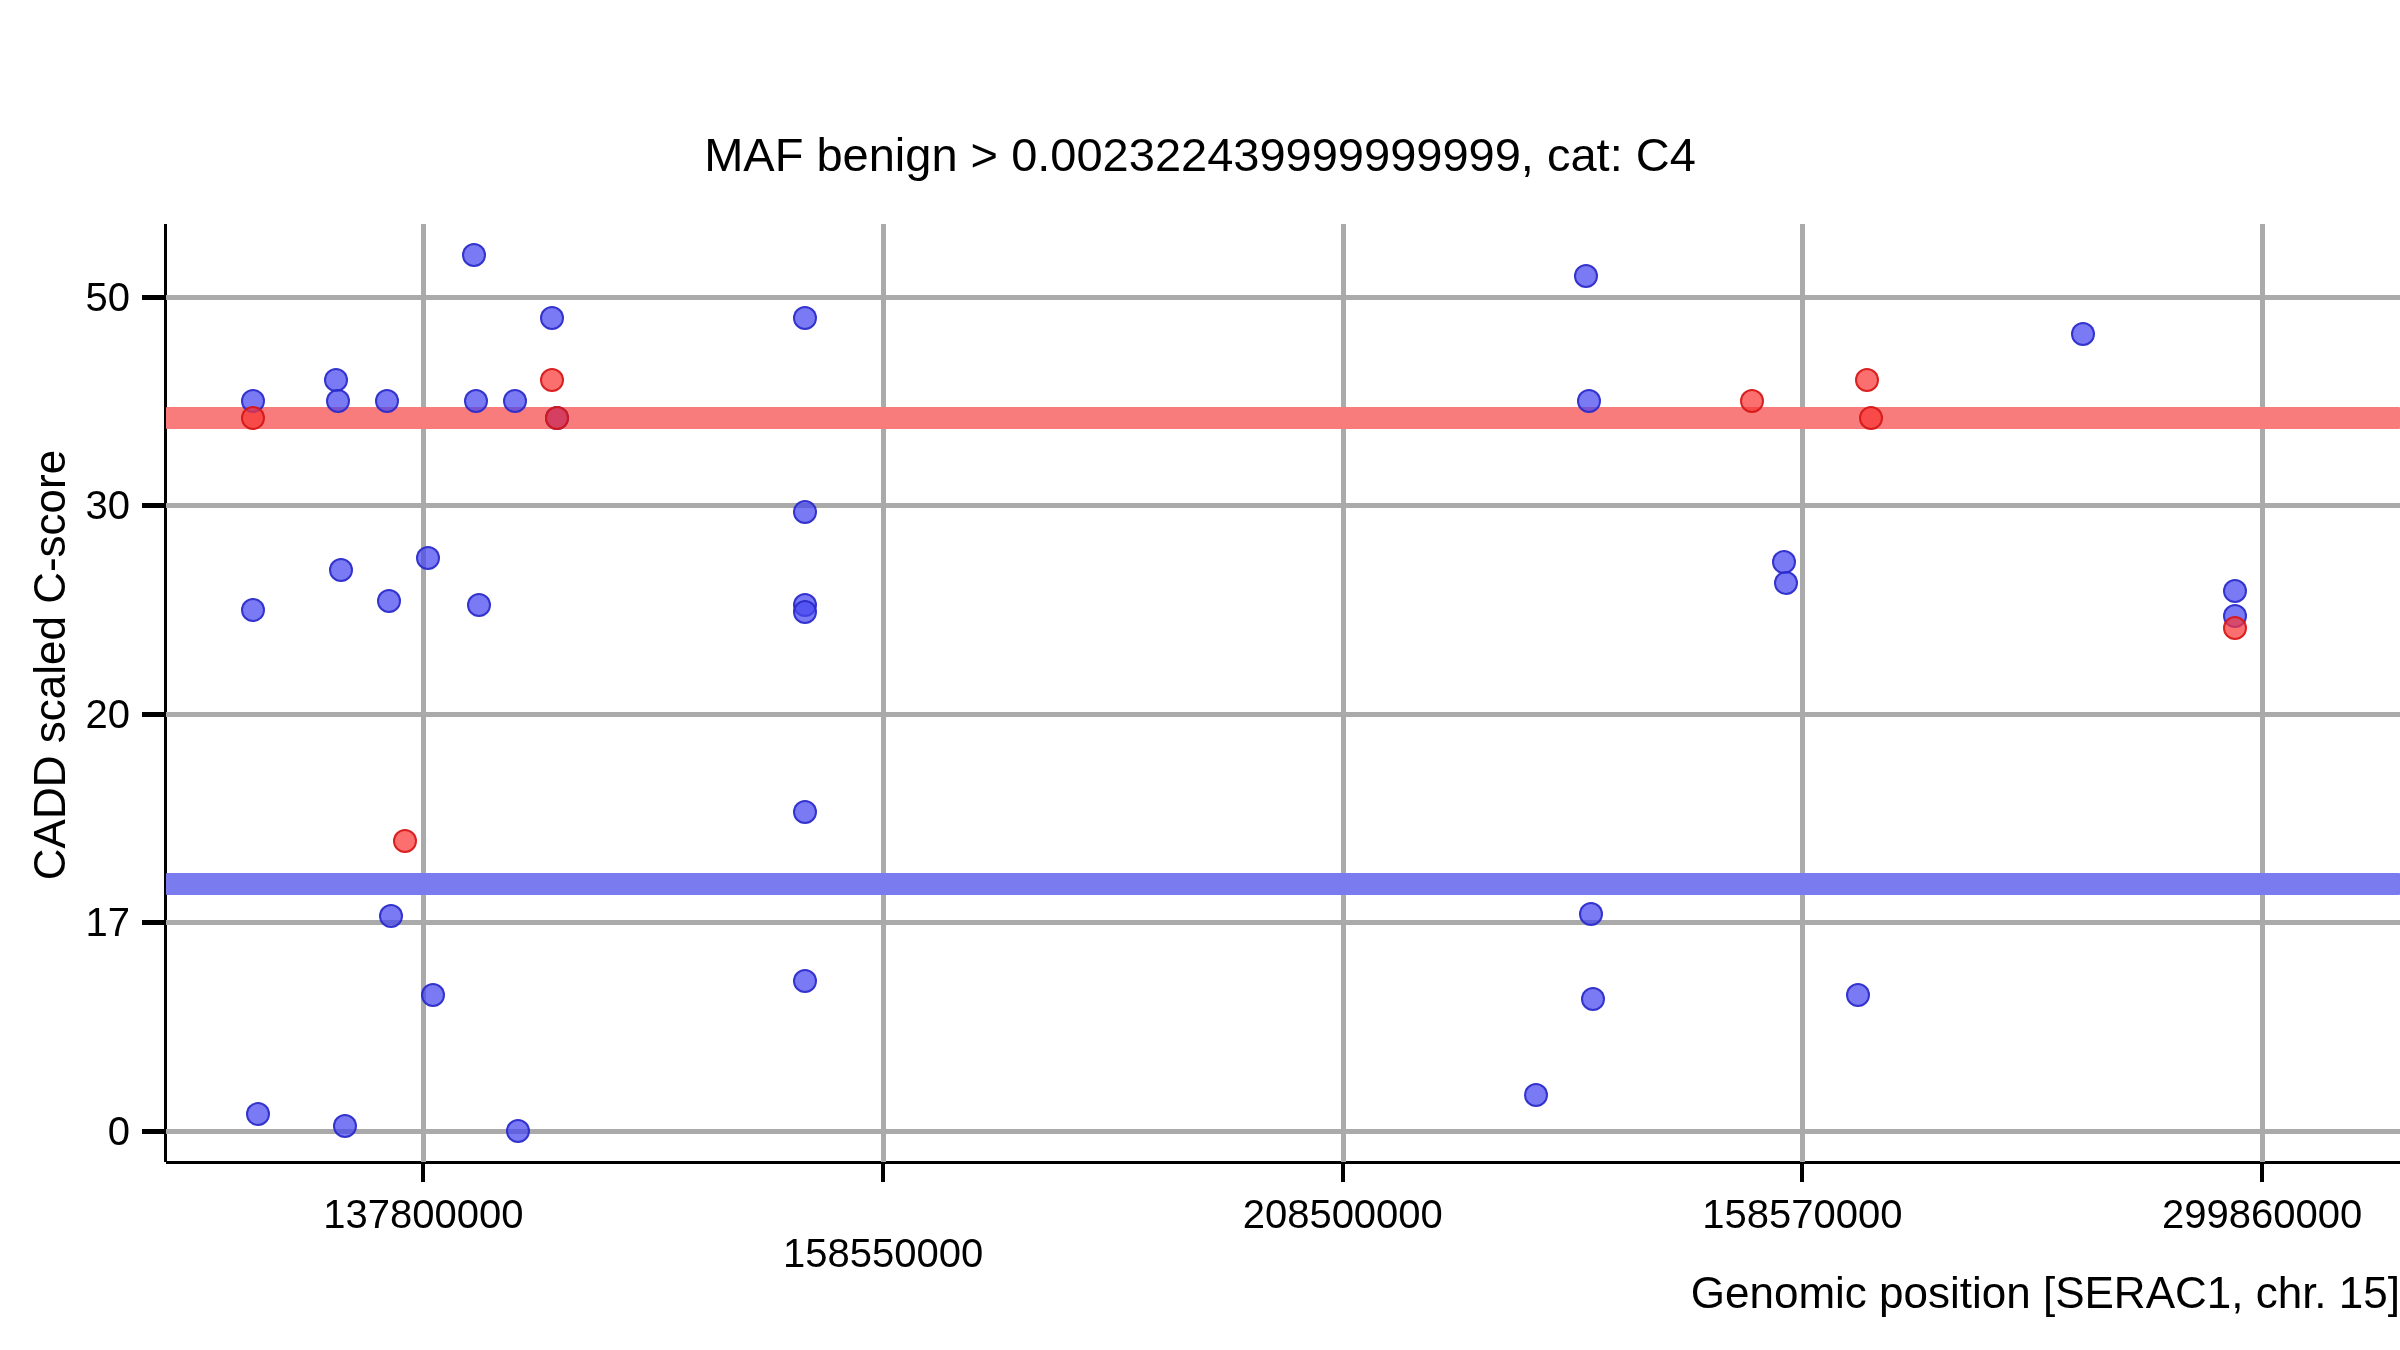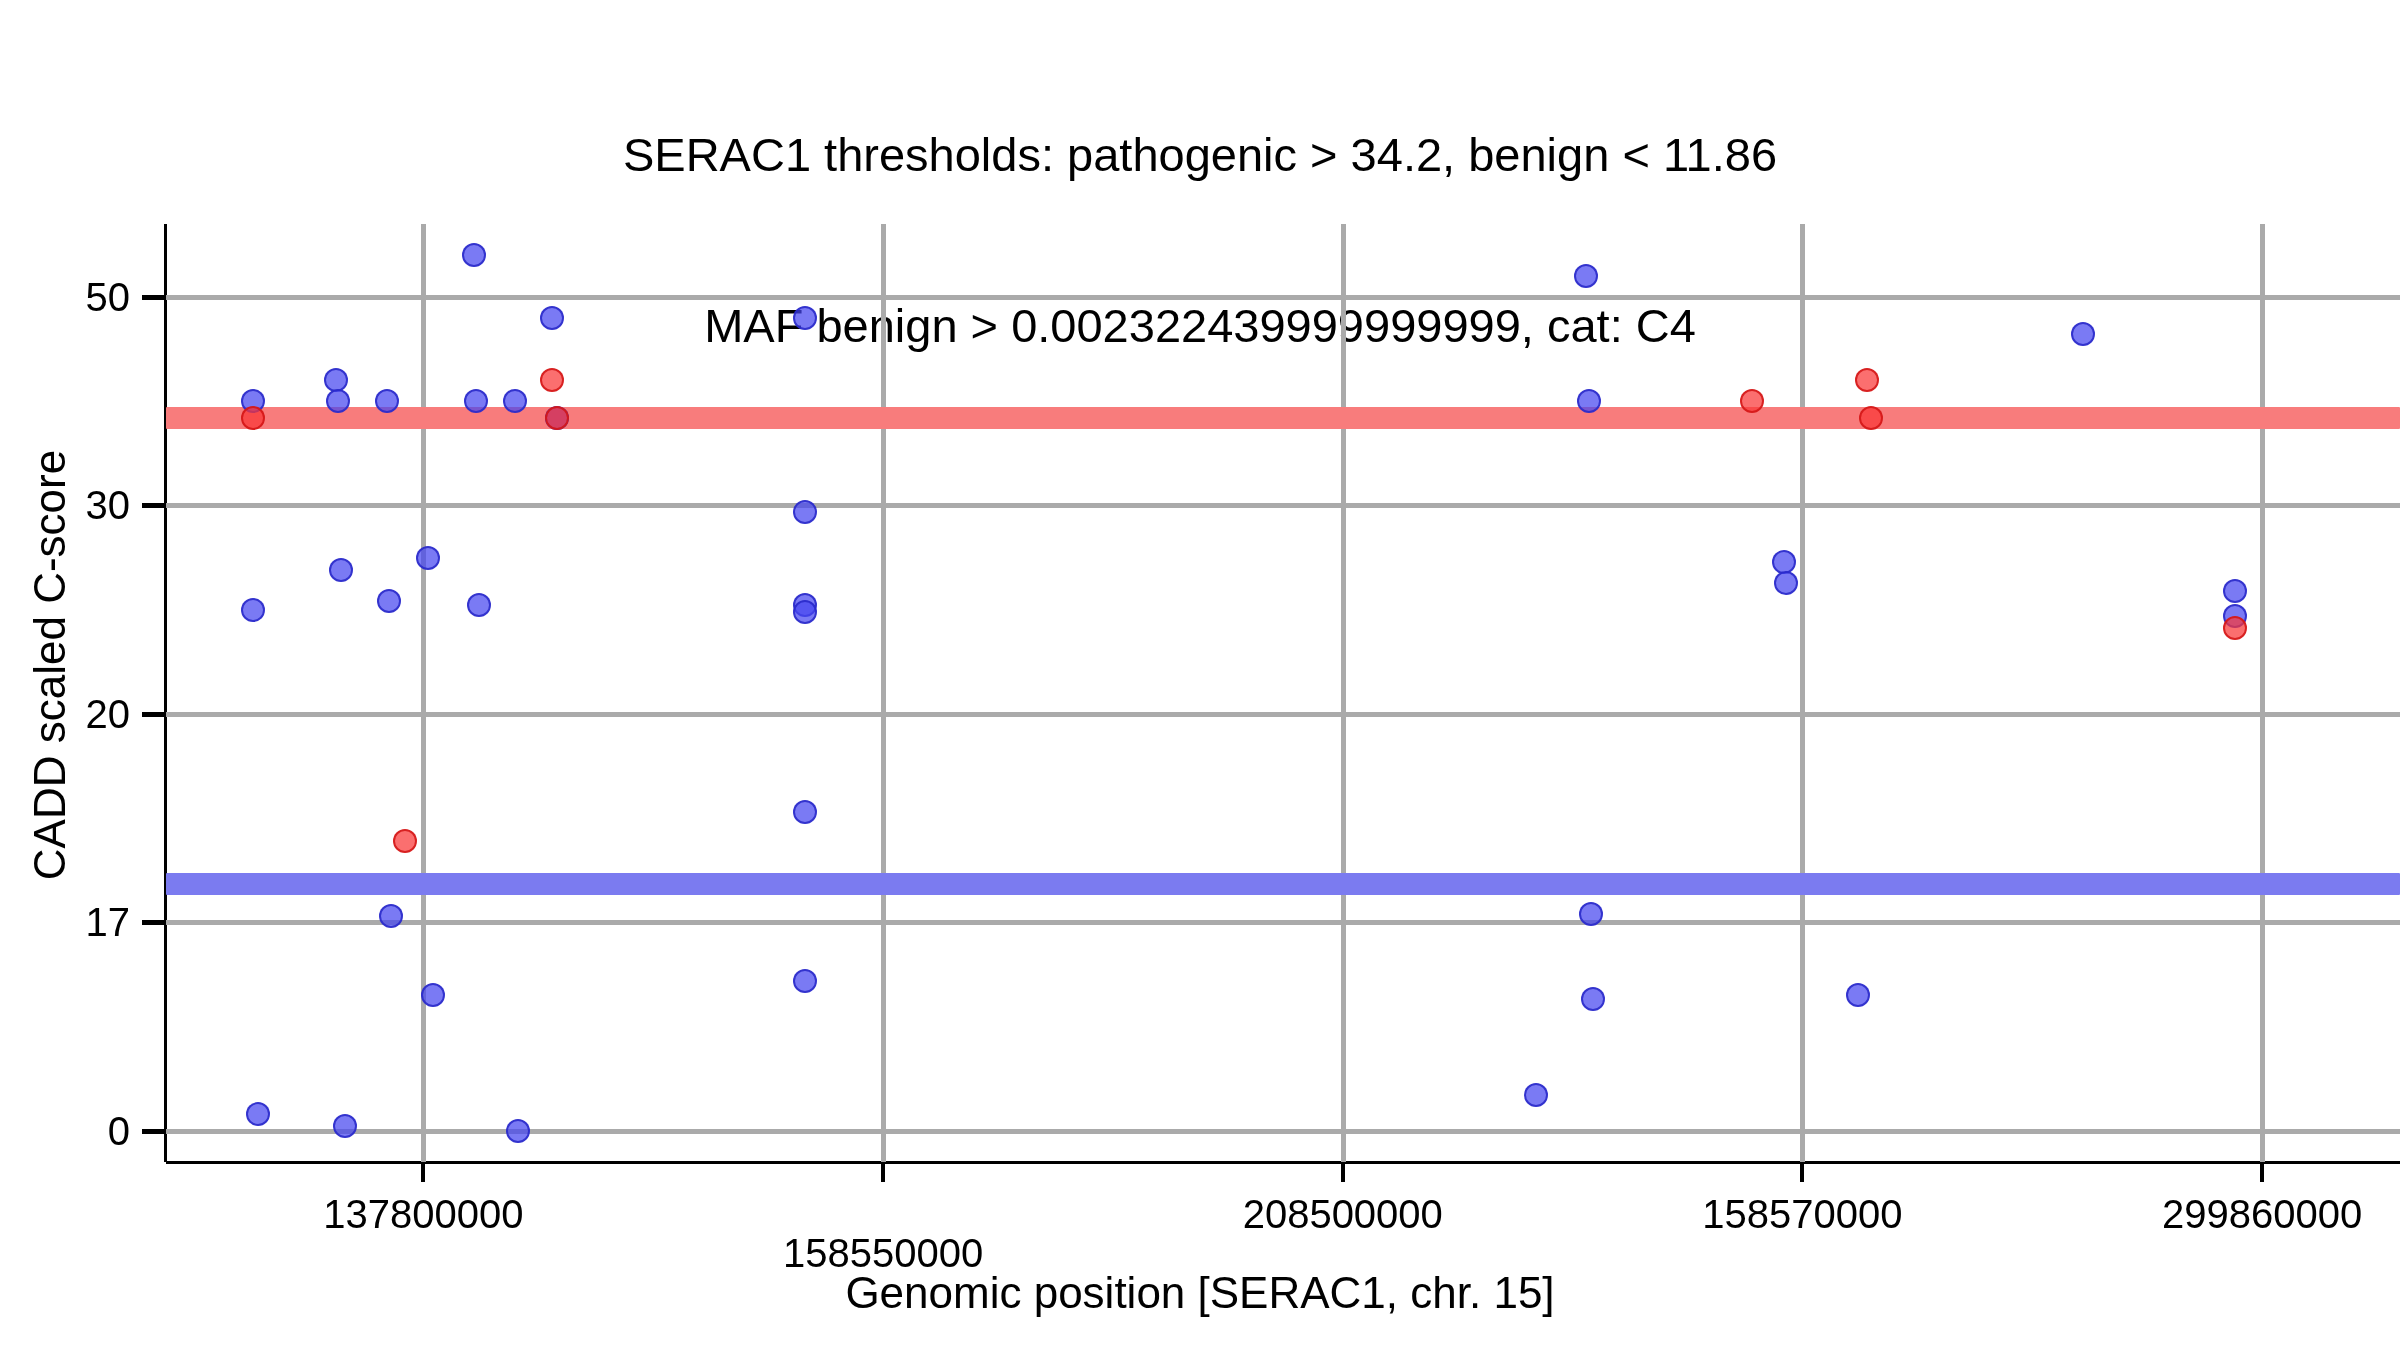--- a/index.html
+++ b/index.html
@@ -24,30 +24,29 @@
   .tick-x-label{position:absolute;top:calc(100% + 32px);font-size:40px;line-height:40px;color:#000;white-space:nowrap;transform:translateX(-50%);}
 
   .band{position:absolute;left:0;width:100%;height:22px;border-radius:1px;}
   .band-path{background:#f87c7c;}
   .band-benign{background:#7b7bf0;}
 
   .pt{position:absolute;width:24px;height:24px;border-radius:50%;transform:translate(-50%,-50%);box-sizing:border-box;}
   .pt.blue{background:rgba(70,70,240,0.72);border:2px solid rgba(40,40,200,0.85);}
   .pt.red{background:rgba(250,55,55,0.72);border:2px solid rgba(210,20,20,0.85);}
 
-  .xlabel{position:absolute;left:0;top:1268px;width:2400px;text-align:center;font-size:44px;color:#000;}
+  .xlabel{position:absolute;left:0;top:1268px;width:2400px;text-align:right;font-size:44px;color:#000;}
   .ylabel{position:absolute;left:-360px;top:640px;width:820px;text-align:center;font-size:44px;color:#000;transform:rotate(-90deg);transform-origin:center center;}
 </style>
 </head>
 <body>
 
 <div id="root">
 
   <div class="title">
-    <div>SERAC1 thresholds: pathogenic &gt; 34.2, benign &lt; 11.86</div>
     <div>MAF benign &gt; 0.002322439999999999, cat: C4</div>
   </div>
 
   <div class="axis-y"></div>
   <div class="axis-x"></div>
 
   <div class="plot" id="plot">
       <div class="gridline-h" style="top: 904.733px; background: rgb(170, 170, 170);"></div>
       <div class="tick-y" style="top: 904.733px;"></div>
       <div class="tick-y-label" style="top: 886.733px;">0</div>

